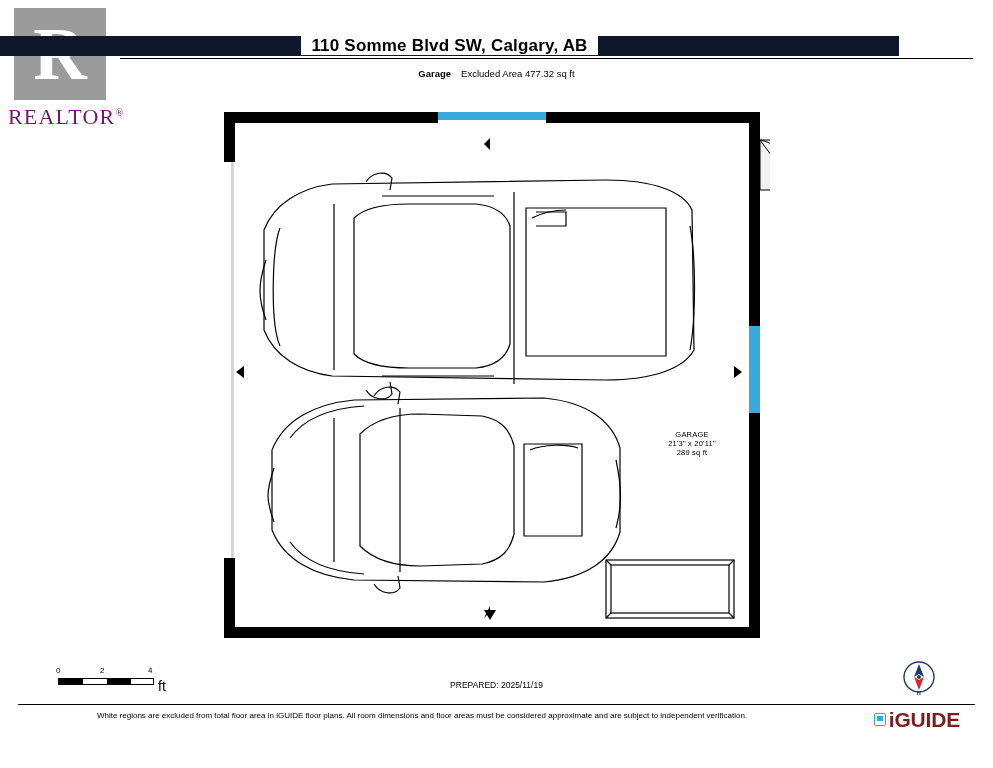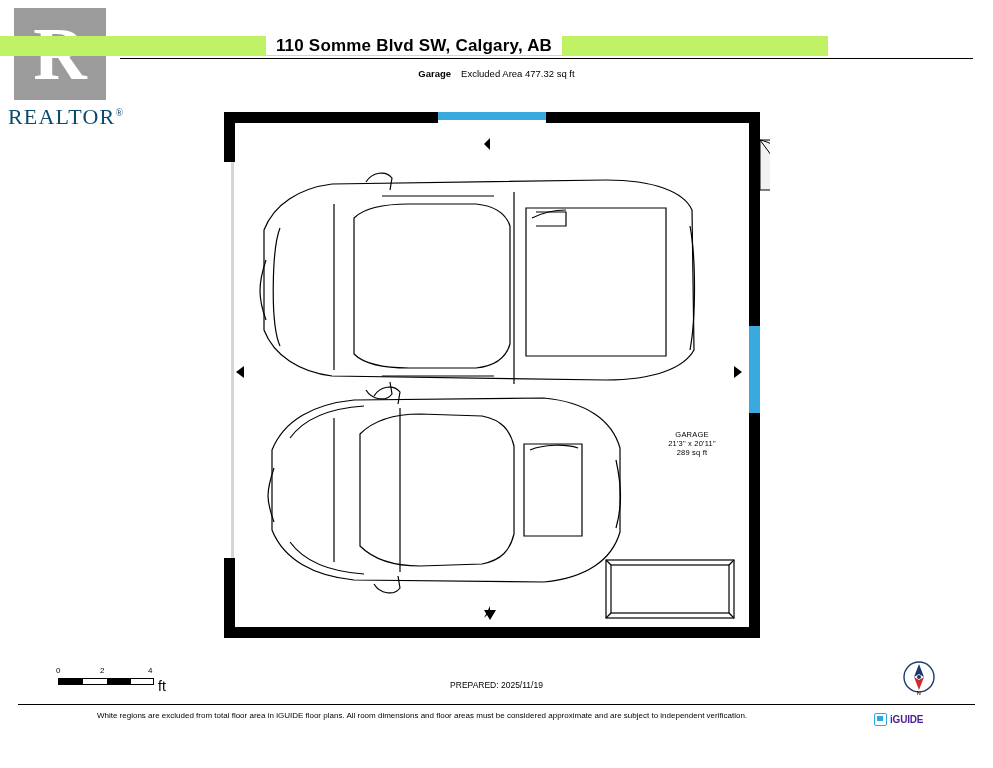--- a/index.html
+++ b/index.html
@@ -43,47 +43,47 @@
     color: #ffffff;
     line-height: 76px;
   }
   .realtor-word {
     position: absolute;
     left: 0px;
     top: 96px;
     font-family: "Liberation Serif", serif;
     font-size: 22px;
     letter-spacing: 1.2px;
-    color: #0c4a6e;
+    color: #701a75;
     font-weight: normal;
   }
   .realtor-reg {
     font-size: 10px;
     vertical-align: super;
   }
 
   
   .title-rule {
     position: absolute;
     left: 120px;
     top: 58px;
     width: 853px;
     height: 1px;
     background: #000;
   }
   .page-title {
     position: absolute;
     left: 0;
     top: 36px;
-    width: 828px;
+    width: 899px;
     text-align: center;
     font-size: 17px;
     font-weight: bold;
     letter-spacing: 0.2px;
-    background: #bef264;
+    background: #0f172a;
   }
   .page-title span { background:#fff; padding: 0 10px; }
 
   .subtitle {
     position: absolute;
     left: 0;
     top: 68px;
     width: 993px;
     text-align: center;
     font-size: 9.5px;
@@ -207,23 +207,23 @@
     position: relative;
   }
   .iguide-mark::before {
     content: "";
     position: absolute;
     left: 2px; top: 2px;
     width: 5.5px; height: 5.5px;
     background: #29abe2;
   }
   .iguide-text {
-    font-size: 10px;
+    font-size: 21px;
     font-weight: bold;
-    color: #4c1d95;
+    color: #7f1d1d;
     letter-spacing: -0.2px;
     line-height: 15px;
   }
 
   
   .footer-rule {
     position: absolute;
     left: 18px;
     top: 704px;
     width: 957px;

